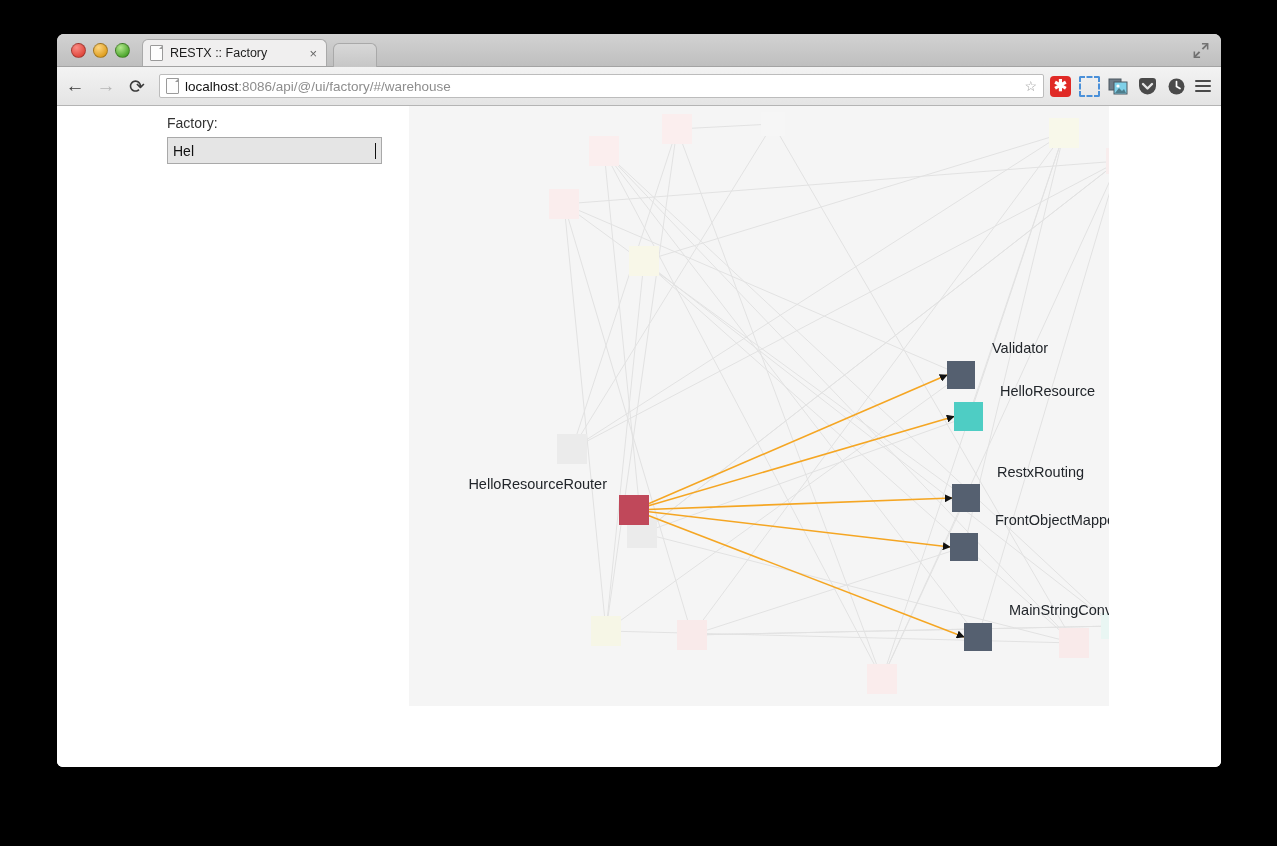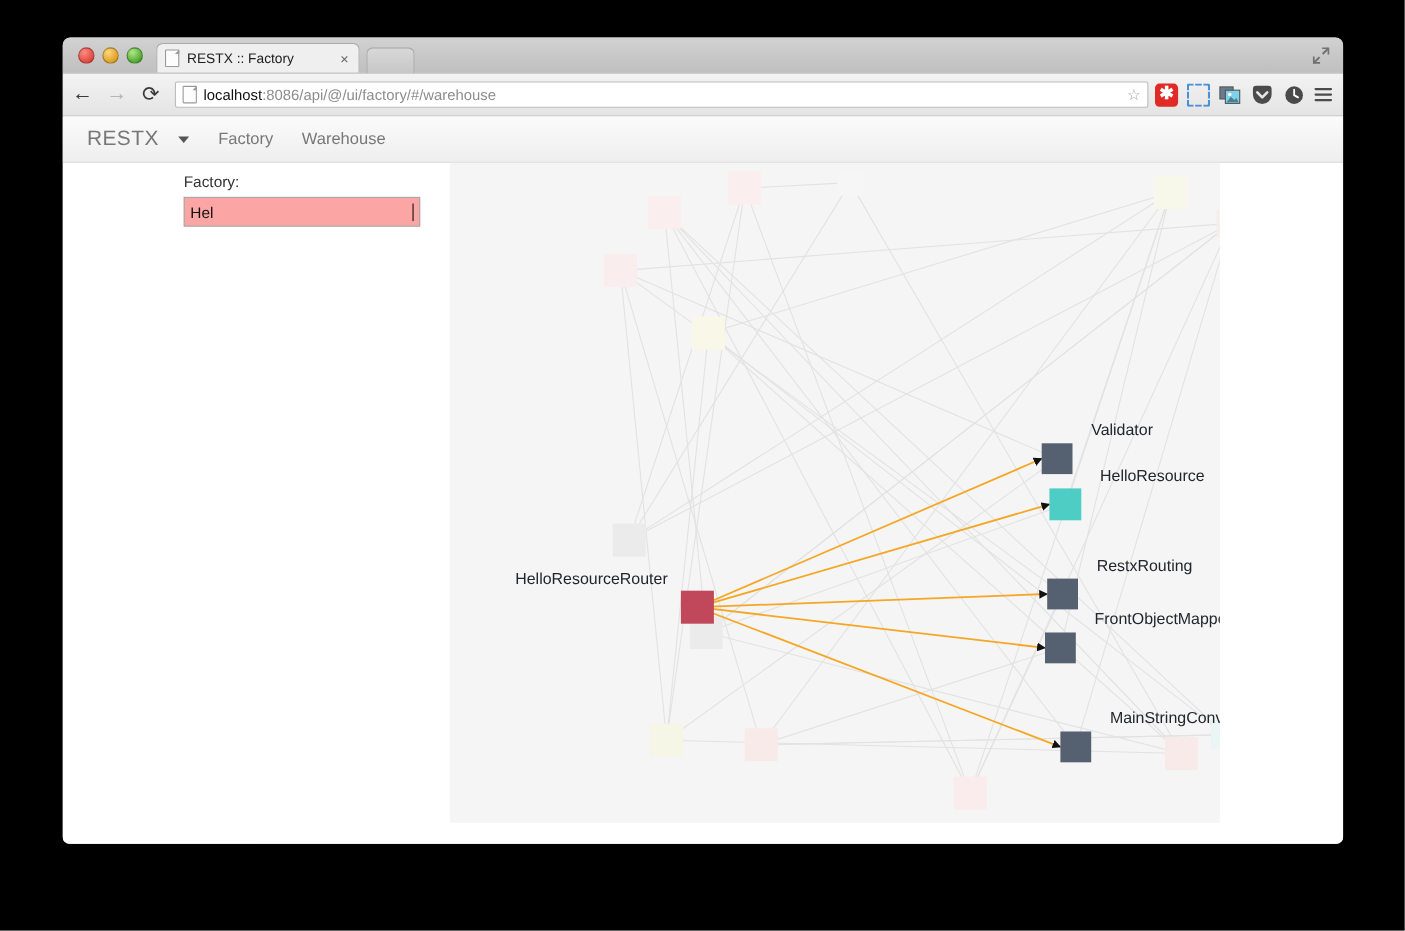--- a/index.html
+++ b/index.html
@@ -96,21 +96,21 @@
     border-right:5px solid transparent;border-top:6px solid #555;
   }
   .nav-link{
     margin-left:26px;font-size:15px;color:#777;text-decoration:none;
   }
   #content{position:relative;height:621px;}
   
   #search-block{position:absolute;left:110px;top:9px;width:215px;}
   #search-label{font-size:14px;color:#333;}
   #search-input-wrap{
-    margin-top:6px;height:27px;border:1px solid #a9a9a9;background:#fca5a5;
+    margin-top:6px;height:27px;border:1px solid #a9a9a9;background:#e5e5e5;
     display:flex;align-items:center;padding:0 5px;box-sizing:border-box;
     position:relative;
     justify-content:space-between;
   }
   #search-value{font-size:14px;color:#111;}
   #caret{
     width:1px;height:16px;background:#111;margin-left:1px;
   }
   
   #graph-panel{
@@ -185,26 +185,20 @@
       <div id="menu-icon">
         <i></i>
           <i></i>
           <i></i>
       </div>
     </div>
   </div>
 
   <div id="page">
 
-    <div id="navbar">
-      <span id="brand">RESTX</span>
-      <span id="brand-caret"></span>
-      <a class="nav-link" href="#">Factory</a>
-      <a class="nav-link" href="#">Warehouse</a>
-    </div>
 
     <div id="content">
 
       <div id="search-block">
         <div id="search-label">Factory:</div>
         <div id="search-input-wrap">
           <span id="search-value">Hel</span>
           <span id="caret"></span>
         </div>
       </div>

